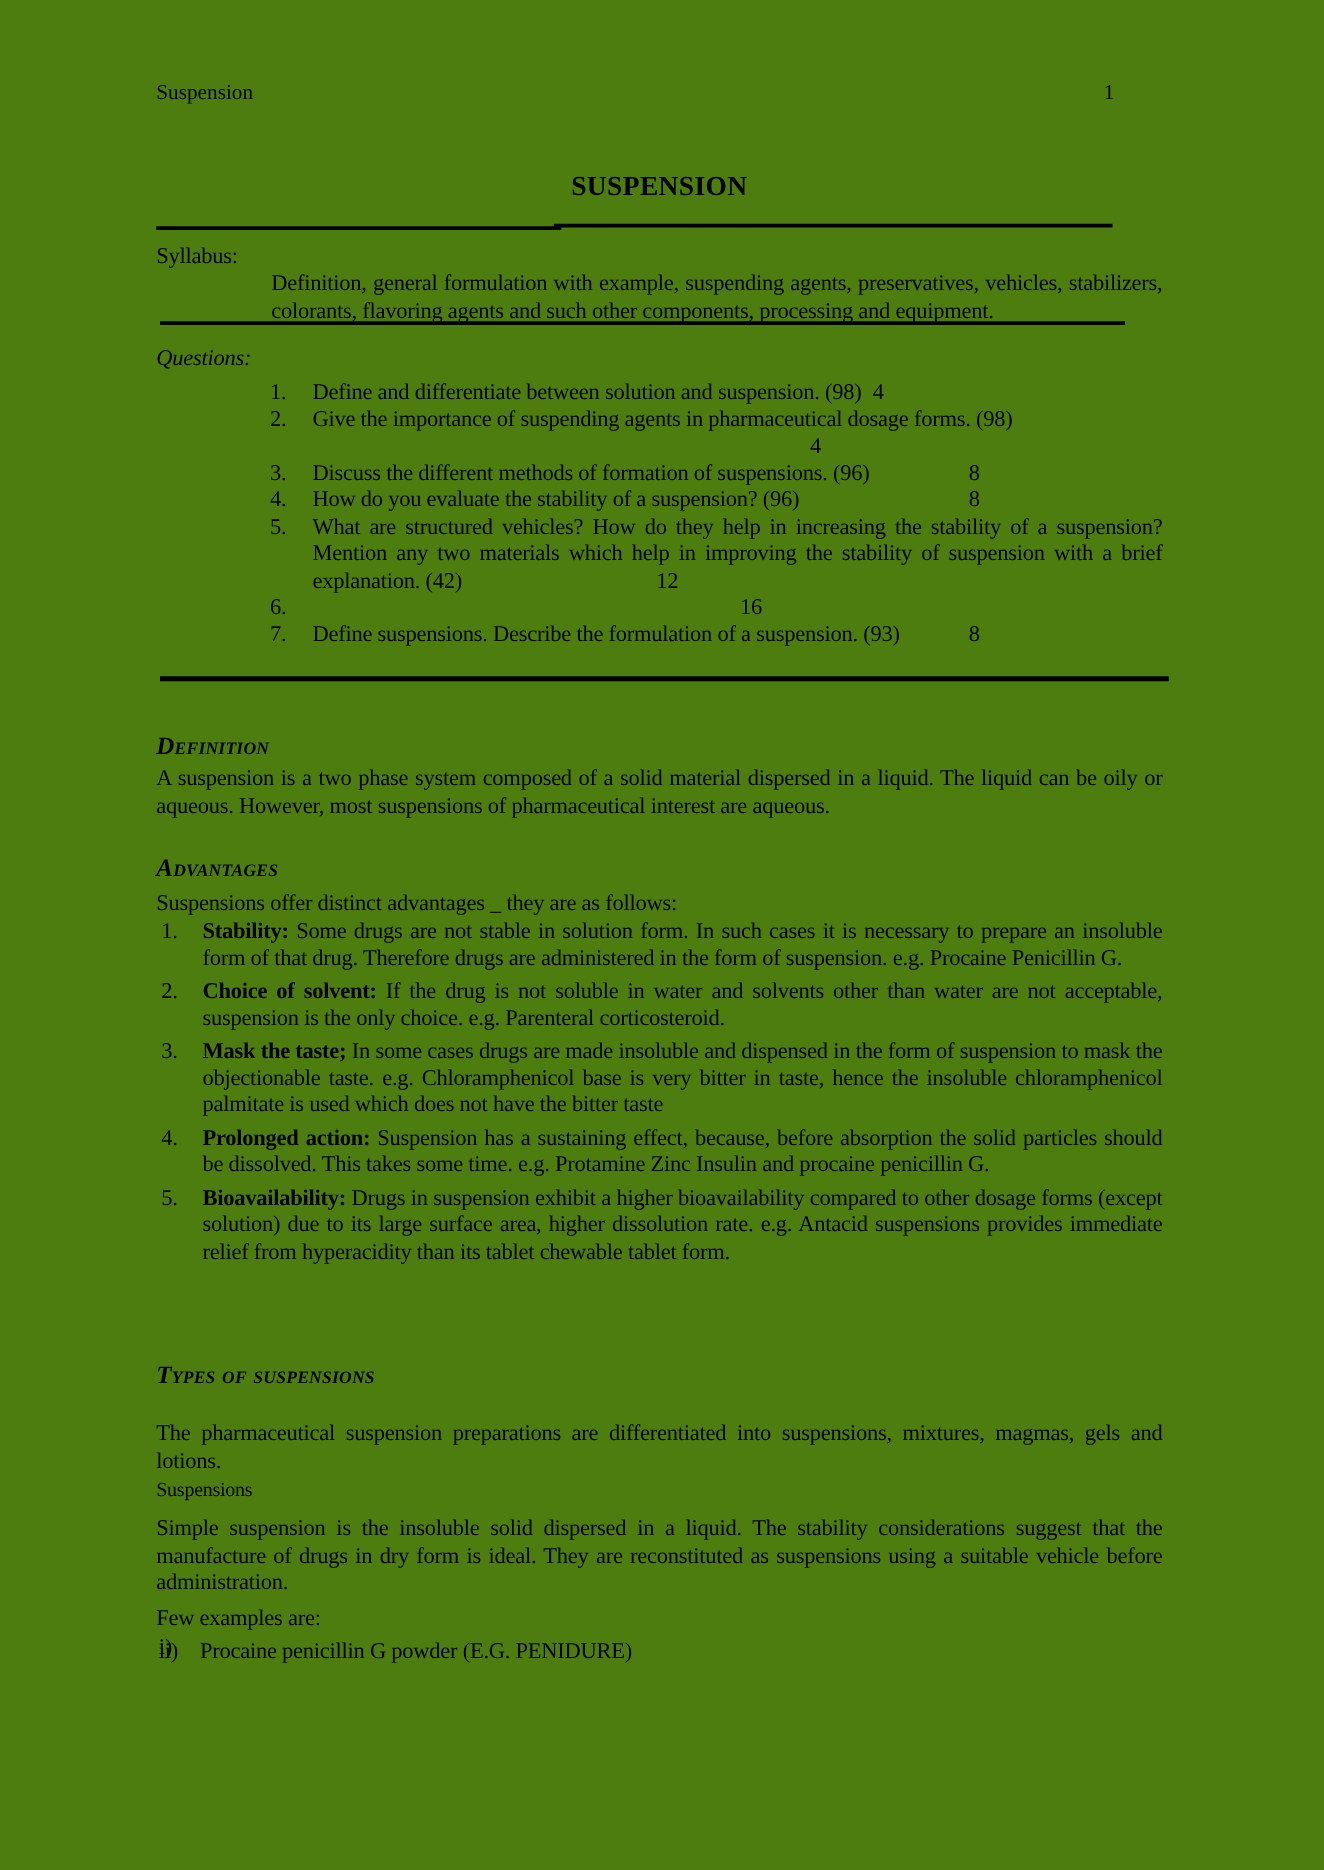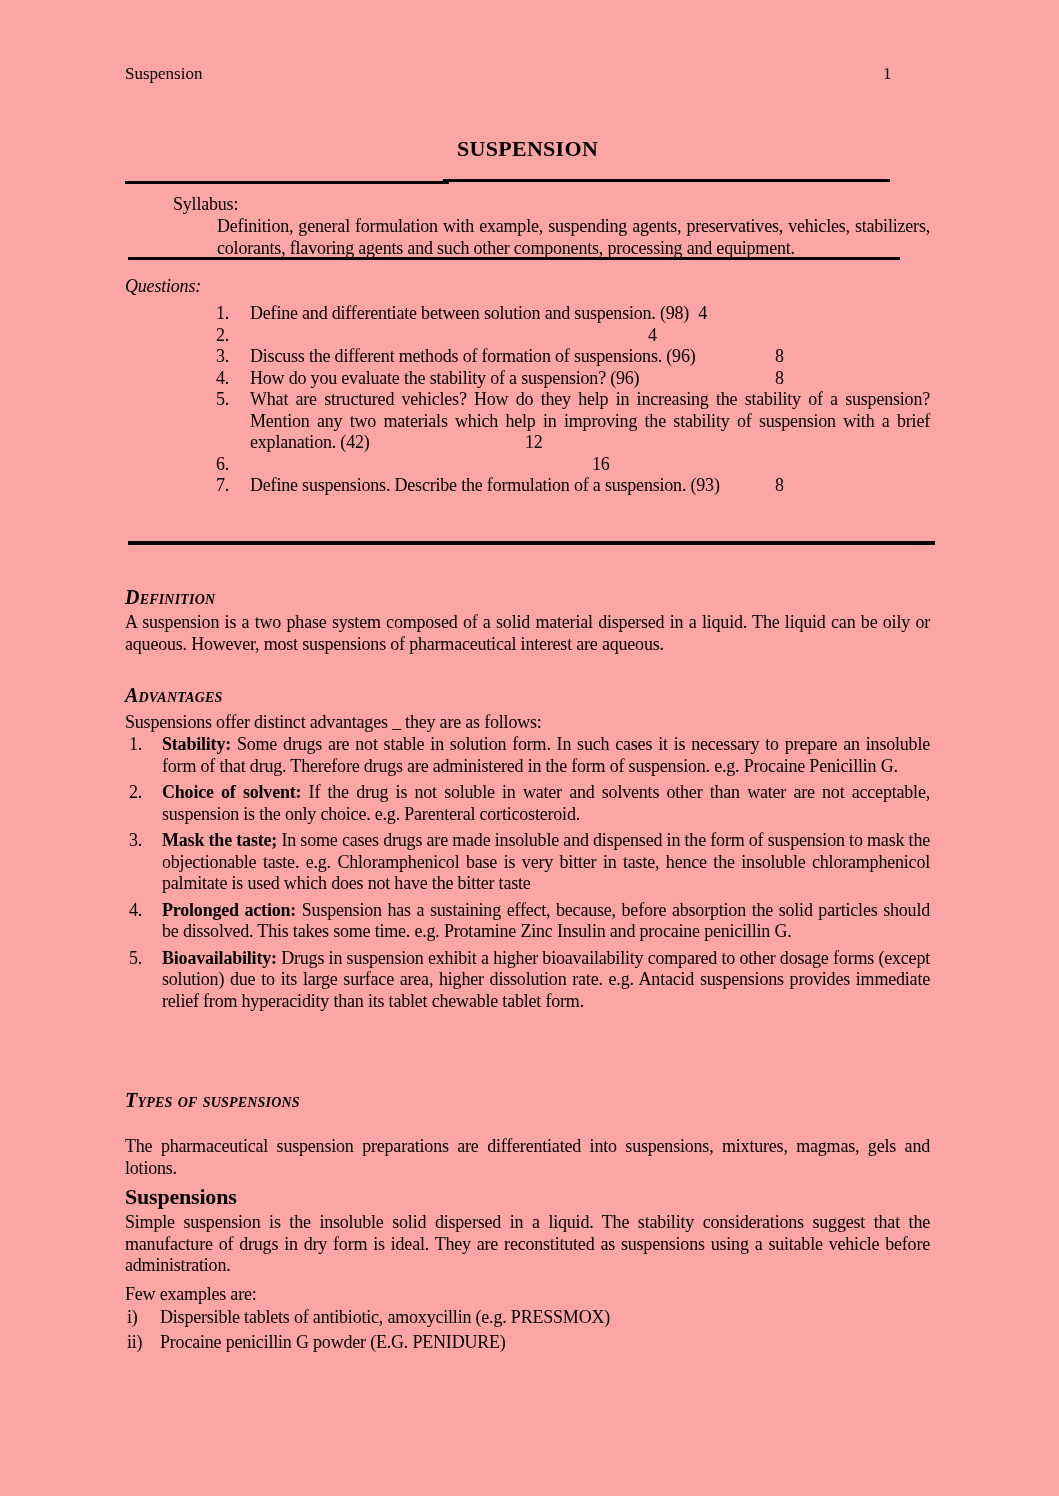--- a/index.html
+++ b/index.html
@@ -1,20 +1,20 @@
 <!DOCTYPE html>
 <html><head>
 <meta charset="utf-8">
 <style>
   html, body { margin:0; padding:0; background:#ffffff; }
   .page {
     position:relative;
     width:1059px;
     height:1496px;
-    background:#fca5a5;
+    background:#4d7c0f;
     font-family:"Liberation Serif", serif;
     color:#000;
     overflow:hidden;
   }
   .content {
     position:absolute;
     left:125px; top:0;
     width:805px; height:1496px;
   }
   .abs { position:absolute; left:0; }
@@ -31,21 +31,21 @@
     text-align:center;
     font-size:22px; font-weight:bold;
     letter-spacing:0.3px;
   }
   .rule { position:absolute; background:#000; }
   .rule-a1 { left:0;   top:181px; width:324px; height:3px; }
   .rule-a2 { left:318px; top:179px; width:447px; height:3px; }
   .rule-b  { left:3px; top:257px; width:772px; height:3px; }
   .rule-c  { left:3px; top:541px; width:807px; height:4px; }
 
-  .syllabus-label { top:194px; font-size:18px;margin-left:48px; }
+  .syllabus-label { top:194px; font-size:18px; }
   .syllabus-text  { top:216px; left:92px; width:713px; }
 
   .questions-label { top:276px; font-size:18px;font-style:italic; }
   .questions-list  { top:303px; width:805px; }
   .q-row  { position:relative; padding-left:125px; }
   .q-num  { position:absolute; left:91px; }
   .q-marks-inline { margin-left:9px; }
   .q-marks-abs  { position:absolute; left:650px; top:0; }
   .q-marks-bottom { position:absolute; left:400px; bottom:0; }
   .q-marks-line   { padding-left:523px; text-align:left; }
@@ -63,21 +63,21 @@
   .h-advantages { top:684px; }
   .adv-intro    { top:712px; width:805px; text-align:left; }
   .adv-list     { top:734px; width:805px; }
   .adv-item { position:relative; padding-left:37px; margin-bottom:5px; }
   .adv-num  { position:absolute; left:4px; }
   .adv-label{ font-weight:bold; }
   .h-types    { top:1089px; }
   .types-text { top:1116px; width:805px;margin-top:20px; }
   .h-susp {
     top:1184px;
-    font-weight:bold; font-size:22px; letter-spacing:-0.2px;
+    font-weight:normal; font-size:16px; letter-spacing:-0.2px;
   }
   .susp-text { top:1212px; width:805px; }
   .examples-intro { top:1284px; width:805px; text-align:left; }
   .examples-list  { top:1307px; width:805px; text-align:left; }
   .ex-item { position:relative; padding-left:35px; margin-bottom:3px; }
   .ex-num  { position:absolute; left:2px; }
 </style>
 </head>
 <body>
 
@@ -100,21 +100,21 @@
     <div class="abs syllabus-text body-text">Definition, general formulation with example, suspending agents, preservatives, vehicles, stabilizers, colorants, flavoring agents and such other components, processing and equipment.</div>
 
     <div class="abs questions-label body-text">Questions:</div>
     <div class="abs questions-list body-text">
 
       <div class="q-row">
         <span class="q-num">1.</span><span>Define and differentiate between solution and suspension. (98)</span><span class="q-marks-inline">4</span>
       </div>
 
       <div class="q-row">
-        <span class="q-num">2.</span>
+        <span class="q-num">2.</span><span>Give the importance of suspending agents in pharmaceutical dosage forms. (98)</span>
       </div>
       <div class="q-row q-marks-line">
         <span>4</span>
       </div>
 
       <div class="q-row">
         <span class="q-num">3.</span><span>Discuss the different methods of formation of suspensions. (96)</span><span class="q-marks-abs">8</span>
       </div>
 
       <div class="q-row">
@@ -171,21 +171,21 @@
     </div>
 
     <div class="abs heading-sc h-types">Types of suspensions</div>
     <div class="abs types-text body-text">The pharmaceutical suspension preparations are differentiated into suspensions, mixtures, magmas, gels and lotions.</div>
 
     <div class="abs h-susp">Suspensions</div>
     <div class="abs examples-intro body-text">Few examples are:</div>
     <div class="abs susp-text body-text">Simple suspension is the insoluble solid dispersed in a liquid. The stability considerations suggest that the manufacture of drugs in dry form is ideal. They are reconstituted as suspensions using a suitable vehicle before administration.</div>
     <div class="abs examples-list body-text">
       <div class="ex-item">
-        <span class="ex-num">i)</span><span>Dispersible tablets of antibiotic, amoxycillin (e.g. PRESSMOX)</span>
+        <span class="ex-num">i)</span>
       </div>
       <div class="ex-item">
         <span class="ex-num">ii)</span><span>Procaine penicillin G powder (E.G. PENIDURE)</span>
       </div>
     </div>
 
   </div>
 </div>
 
 </body></html>

